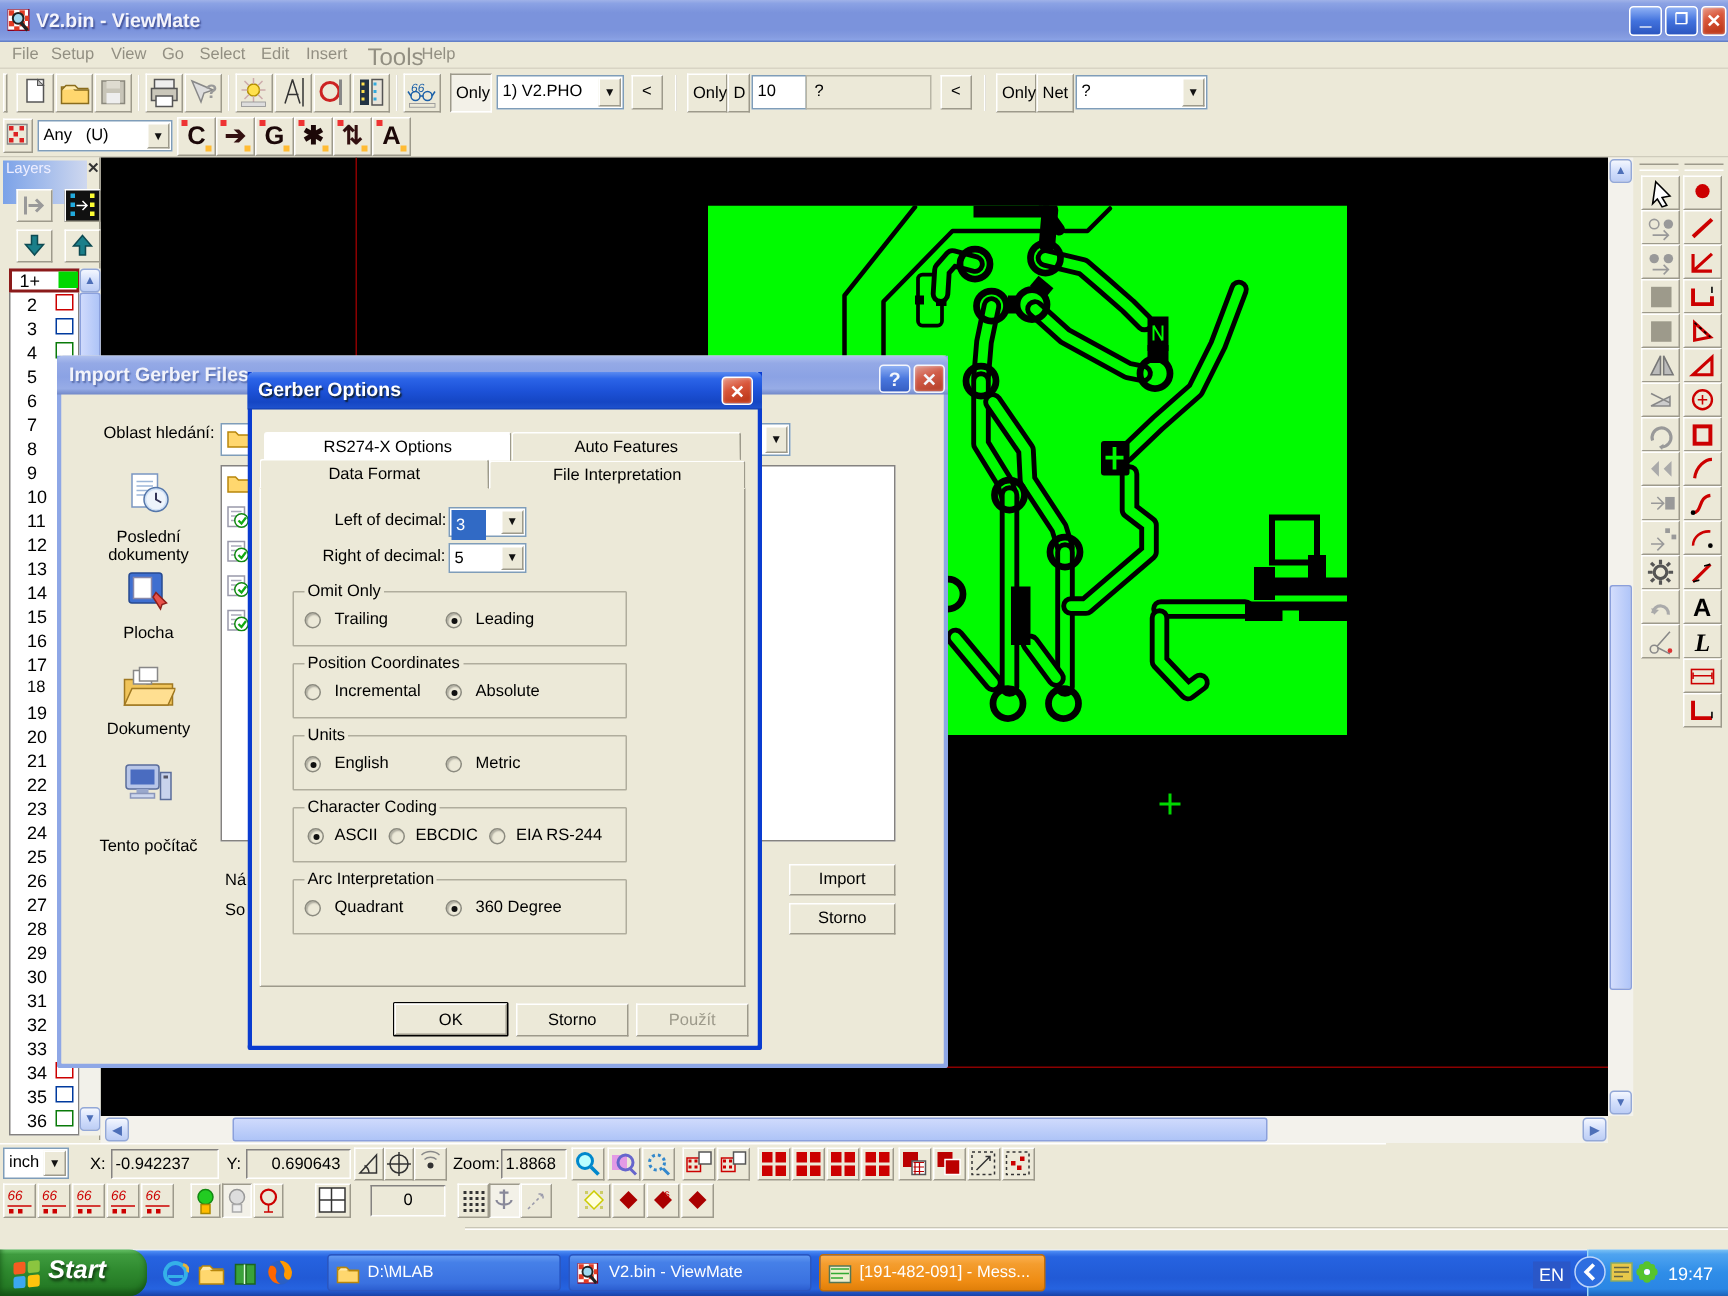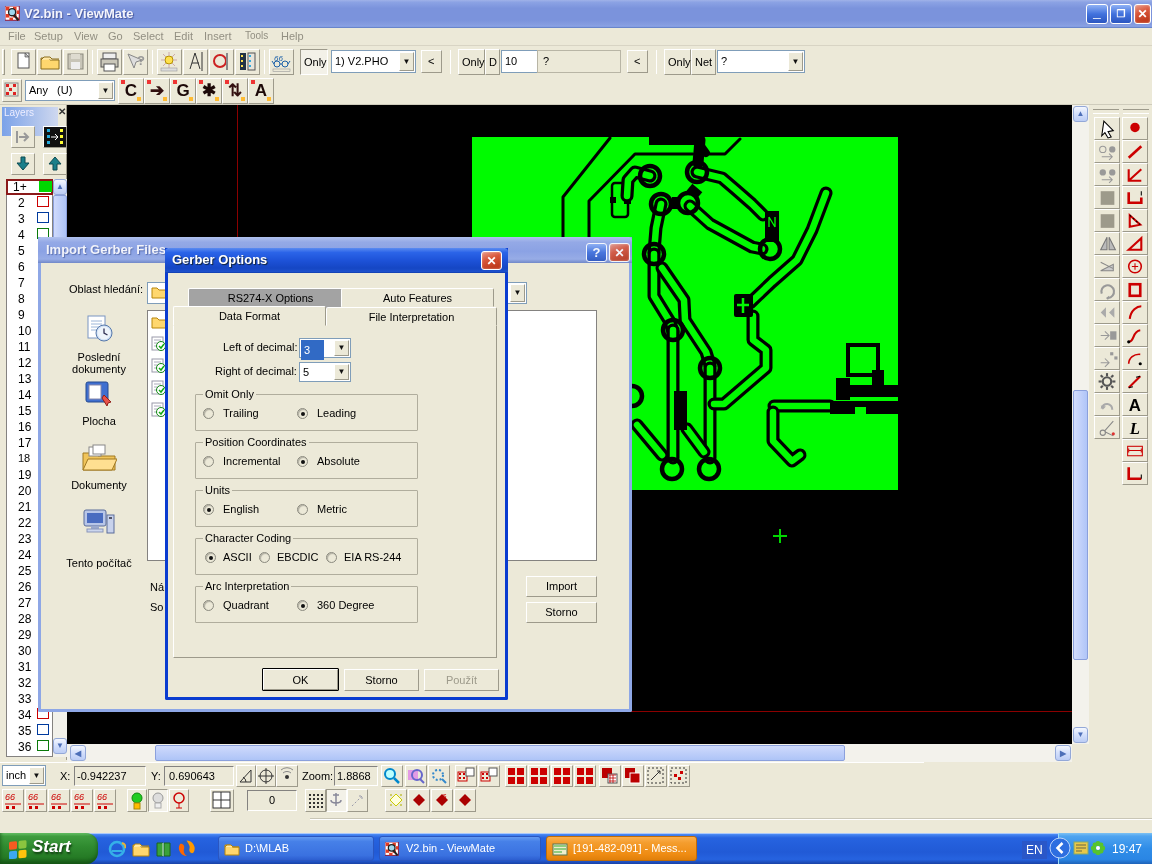--- a/index.html
+++ b/index.html
@@ -47,21 +47,21 @@
 </div>
 
 <div class="a" style="left:0;top:28px;width:1152px;height:18px;background:#ece9d8;border-bottom:1px solid #d8d4c4">
 <span class="a" style="left:8px;top:2px;font-size:11px;color:#928f82">File</span>
 <span class="a" style="left:34px;top:2px;font-size:11px;color:#928f82">Setup</span>
 <span class="a" style="left:74px;top:2px;font-size:11px;color:#928f82">View</span>
 <span class="a" style="left:108px;top:2px;font-size:11px;color:#928f82">Go</span>
 <span class="a" style="left:133px;top:2px;font-size:11px;color:#928f82">Select</span>
 <span class="a" style="left:174px;top:2px;font-size:11px;color:#928f82">Edit</span>
 <span class="a" style="left:204px;top:2px;font-size:11px;color:#928f82">Insert</span>
-<span class="a" style="left:245px;top:2px;font-size:10px;color:#928f82">Tools</span>
+<span class="a" style="left:245px;top:2px;font-size:16px;color:#928f82">Tools</span>
 <span class="a" style="left:281px;top:2px;font-size:11px;color:#928f82">Help</span>
 </div>
 <div class="a" style="left:0;top:46px;width:1152px;height:32px;background:#ece9d8">
 <div class="a" style="left:2px;top:3px;width:3px;height:26px;border:1px solid;border-color:#fff #9d9a8b #9d9a8b #fff"></div>
 <div class="tbtn" style="left:11px;top:3px;width:25px;height:26px;"><svg width="23" height="24">
         <rect x="6" y="3" width="11" height="15" fill="#fff" stroke="#555"></rect>
         <path d="M13 3l4 4h-4z" fill="#bbb" stroke="#555" stroke-width=".7"></path>
       </svg></div>
 <div class="tbtn" style="left:37px;top:3px;width:25px;height:26px;"><svg width="23" height="24">
         <path d="M3 8h7l2 2h9v9H3z" fill="#ffd76e" stroke="#8a6d1d"></path>
@@ -527,21 +527,21 @@
 <div class="sbtn" style="left:3px;top:1px;width:16px;height:16px;font-size:8px;line-height:15px">◀</div>
 <div class="a" style="left:88px;top:1px;width:690px;height:16px;background:linear-gradient(180deg,#cfdafc,#aec4f7);border:1px solid #8ba0dc;border-radius:2px"></div>
 <div class="sbtn" style="left:988px;top:1px;width:16px;height:16px;font-size:8px;line-height:15px">▶</div>
 </div>
 <div class="a" style="left:1072px;top:744px;width:80px;height:18px;background:#ece9d8"></div>
 <div class="a" style="left:0;top:762px;width:924px;height:26px;background:#ece9d8;border-top:1px solid #fff">
 <div class="a fld" style="left:2px;top:2px;width:44px;height:21px;line-height:19px">inch<span class="combo-ar" style="line-height:15px;font-size:8px">▼</span></div>
 <span class="a t11" style="left:60px;top:7px">X:</span>
 <div class="a sunk" style="left:74px;top:3px;width:72px;height:20px;font-size:11px;line-height:18px;padding-left:2px;background:#ece9d8">-0.942237</div>
 <span class="a t11" style="left:151px;top:7px">Y:</span>
-<div class="a sunk" style="left:164px;top:3px;width:70px;height:20px;font-size:11px;line-height:18px;padding-left:4px;background:#ece9d8">0.690643</div>
+<div class="a sunk" style="left:164px;top:3px;width:70px;height:20px;font-size:11px;line-height:18px;padding-left:16px;background:#ece9d8">0.690643</div>
 <div class="tbtn" style="left:236px;top:2px;width:20px;height:22px;"><svg width="18" height="20">
         <path d="M3 16L14 4v12z" fill="none" stroke="#333"></path>
         <path d="M9 16a6 6 0 0 0-3-5" fill="none" stroke="#333"></path>
       </svg></div>
 <div class="tbtn" style="left:256px;top:2px;width:20px;height:22px;"><svg width="18" height="20">
         <circle cx="9" cy="10" r="6" fill="none" stroke="#333"></circle>
         <path d="M9 2v16M1 10h16" stroke="#333"></path>
       </svg></div>
 <div class="tbtn" style="left:276px;top:2px;width:22px;height:22px;"><svg width="20" height="20">
         <circle cx="10" cy="11" r="2" fill="#333"></circle>
@@ -918,21 +918,21 @@
 <div class="a bev" style="left:485px;top:365px;width:71px;height:21px;font-size:11px;text-align:center;line-height:19px">Storno</div>
 <span class="a t11" style="left:109px;top:344px">Ná</span>
 <span class="a t11" style="left:109px;top:364px">So</span>
 </div>
 <div class="a" style="left:165px;top:248px;width:343px;height:452px;background:#ece9d8;border:3px solid #0a3cd0;border-top:none;border-radius:0 0 2px 2px">
 <div class="a" style="left:-3px;top:0;width:343px;height:25px;background:linear-gradient(180deg,#5b8bf0 0%,#2b64e8 18%,#1d52d8 50%,#1546c4 80%,#1d50cc 95%,#0e39a8 100%);border-radius:4px 4px 0 0">
 <span class="a" style="left:7px;top:4px;font-size:13px;font-weight:bold;color:#fff;text-shadow:1px 1px 1px #123">Gerber Options</span>
 <div class="xbtn" style="left:316px;top:3px;width:21px;height:19px;font-size:12px;line-height:18px">✕</div>
 </div>
 <div class="a" style="left:5px;top:77px;width:324px;height:333px;background:#ece9d8;border:1px solid;border-color:#fff #9d9a8b #9d9a8b #fff"></div>
-<div class="a" style="left:20px;top:40px;width:165px;height:29px;background:#a3a3a3;border:1px solid;border-color:#fff #9d9a8b transparent #fff;border-radius:2px 2px 0 0;text-align:center;font-size:11px;line-height:18px">RS274-X Options</div>
+<div class="a" style="left:8px;top:40px;width:165px;height:29px;background:#ffffff;border:1px solid;border-color:#fff #9d9a8b transparent #fff;border-radius:2px 2px 0 0;text-align:center;font-size:11px;line-height:18px">RS274-X Options</div>
 <div class="a" style="left:173px;top:40px;width:153px;height:19px;background:#ece9d8;border:1px solid;border-color:#fff #9d9a8b transparent #fff;border-radius:2px 2px 0 0;text-align:center;font-size:11px;line-height:18px">Auto Features</div>
 <div class="a" style="left:5px;top:58px;width:153px;height:20px;background:#ece9d8;border:1px solid;border-color:#fff #9d9a8b #ece9d8 #fff;border-radius:2px 2px 0 0;text-align:center;font-size:11px;line-height:18px;z-index:3">Data Format</div>
 <div class="a" style="left:158px;top:59px;width:171px;height:19px;background:#ece9d8;border:1px solid;border-color:#fff #9d9a8b transparent #fff;border-radius:2px 2px 0 0;text-align:center;font-size:11px;line-height:18px">File Interpretation</div>
 <span class="a t11" style="left:55px;top:93px">Left of decimal:</span>
 <div class="a fld" style="left:131px;top:90px;width:52px;height:20px;line-height:18px;padding:0"><span style="background:#316ac5;color:#fff;display:inline-block;padding:1px 14px 1px 3px;margin:1px;font-size:11px">3</span><span class="combo-ar" style="line-height:14px;font-size:8px">▼</span></div>
 <span class="a t11" style="left:47px;top:117px">Right of decimal:</span>
 <div class="a fld" style="left:131px;top:114px;width:52px;height:20px;line-height:18px">5<span class="combo-ar" style="line-height:14px;font-size:8px">▼</span></div>
 <div class="a grp" style="left:27px;top:146px;width:223px;height:37px">
       <span>Omit Only</span>
       <span class="rad" style="left:7px;top:13px"></span>

